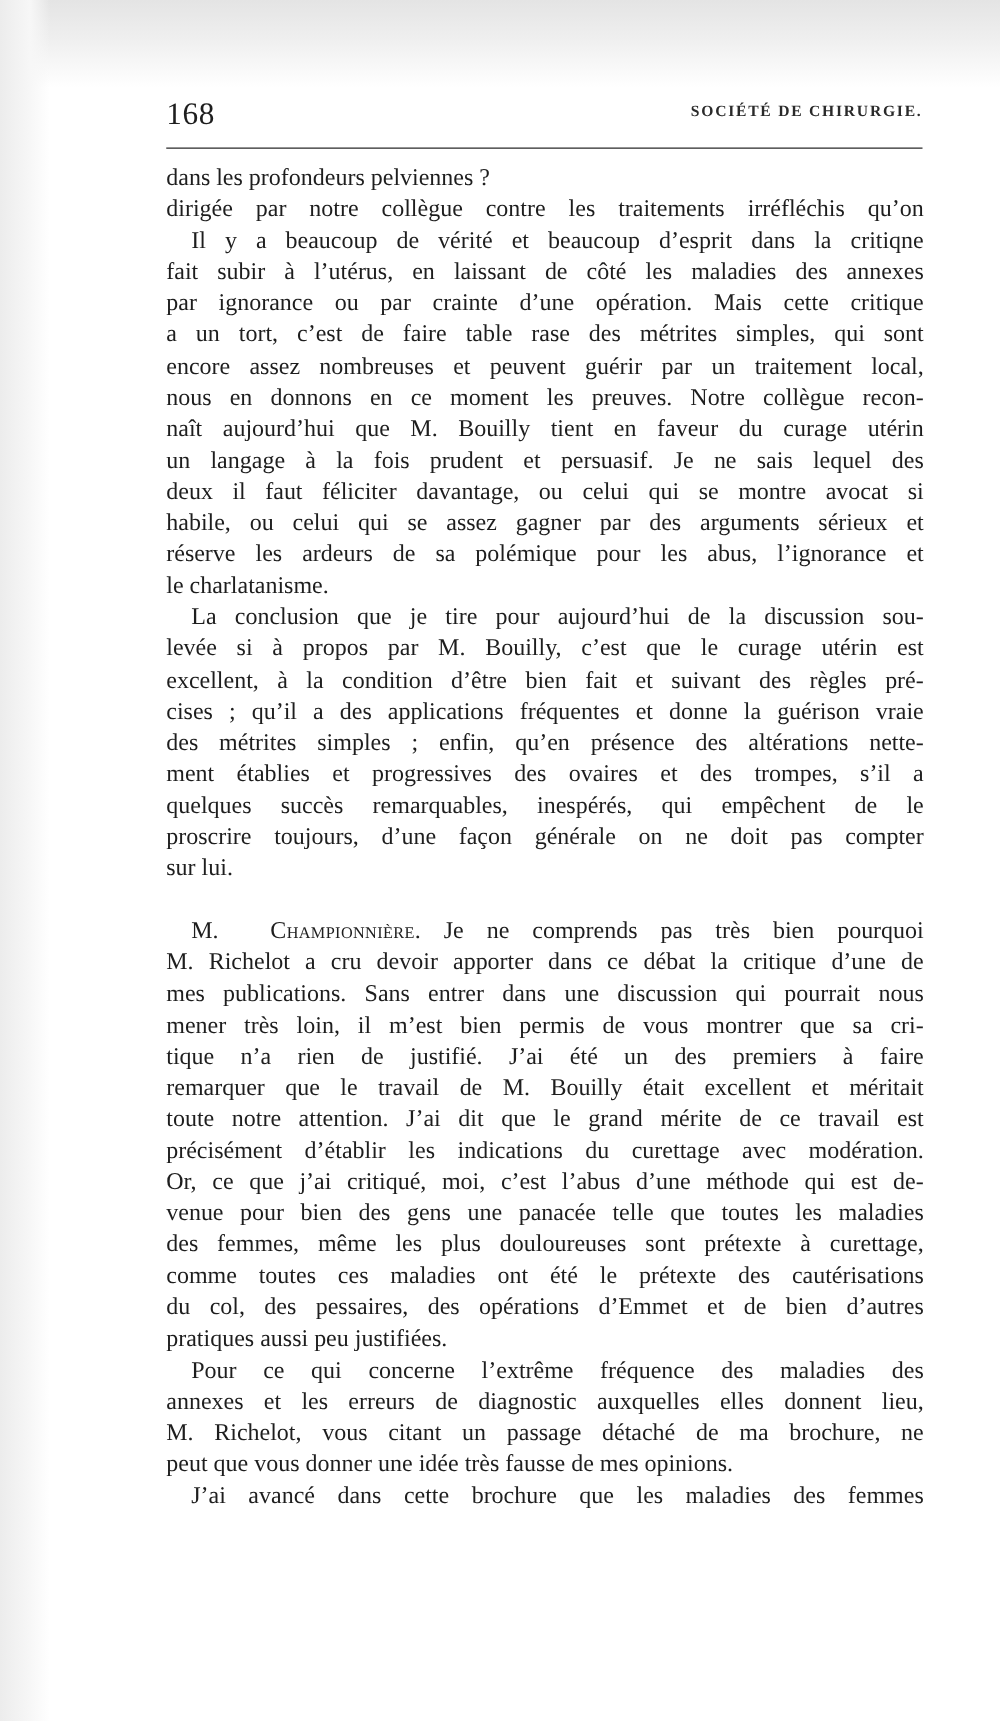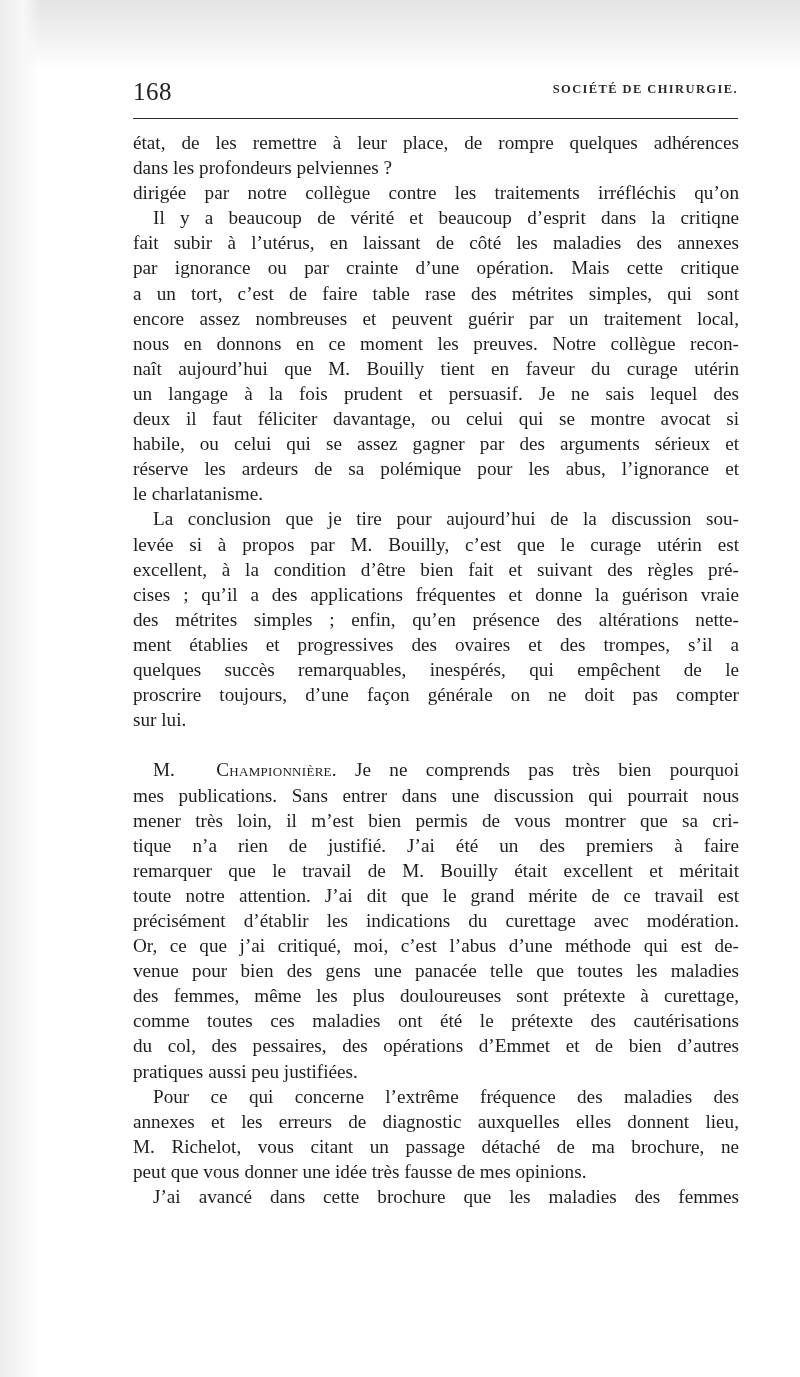--- a/index.html
+++ b/index.html
@@ -54,21 +54,20 @@
 
 <div class="running-head">
   <span class="page-number">168</span>
   <span class="running-title">SOCIÉTÉ DE CHIRURGIE.</span>
 </div>
 <div class="head-rule"></div>
 
 <div class="body-text">
 
   <div>
-    <span class="line">état, de les remettre à leur place, de rompre quelques adhérences</span>
     <span class="line last">dans les profondeurs pelviennes ?</span>
   </div>
 
   <div>
     <span class="line">dirigée par notre collègue contre les traitements irréfléchis qu’on</span>
     <span class="line indent">Il y a beaucoup de vérité et beaucoup d’esprit dans la critiqne</span>
     <span class="line">fait subir à l’utérus, en laissant de côté les maladies des annexes</span>
     <span class="line">par ignorance ou par crainte d’une opération. Mais cette critique</span>
     <span class="line">a un tort, c’est de faire table rase des métrites simples, qui sont</span>
     <span class="line">encore assez nombreuses et peuvent guérir par un traitement local,</span>
@@ -90,20 +89,21 @@
     <span class="line">ment établies et progressives des ovaires et des trompes, s’il a</span>
     <span class="line">quelques succès remarquables, inespérés, qui empêchent de le</span>
     <span class="line">proscrire toujours, d’une façon générale on ne doit pas compter</span>
     <span class="line last">sur lui.</span>
   </div>
 
   <div class="gap"></div>
 
   <div>
     <span class="line indent"><span>M. </span><span class="smallcaps">Championnière</span><span>. Je ne comprends pas très bien pourquoi</span></span>
+    <span class="line">M. Richelot a cru devoir apporter dans ce débat la critique d’une de</span>
     <span class="line">mes publications. Sans entrer dans une discussion qui pourrait nous</span>
     <span class="line">mener très loin, il m’est bien permis de vous montrer que sa cri-</span>
     <span class="line">tique n’a rien de justifié. J’ai été un des premiers à faire</span>
     <span class="line">remarquer que le travail de M. Bouilly était excellent et méritait</span>
     <span class="line">toute notre attention. J’ai dit que le grand mérite de ce travail est</span>
     <span class="line">précisément d’établir les indications du curettage avec modération.</span>
     <span class="line">Or, ce que j’ai critiqué, moi, c’est l’abus d’une méthode qui est de-</span>
     <span class="line">venue pour bien des gens une panacée telle que toutes les maladies</span>
     <span class="line">des femmes, même les plus douloureuses sont prétexte à curettage,</span>
     <span class="line">comme toutes ces maladies ont été le prétexte des cautérisations</span>

